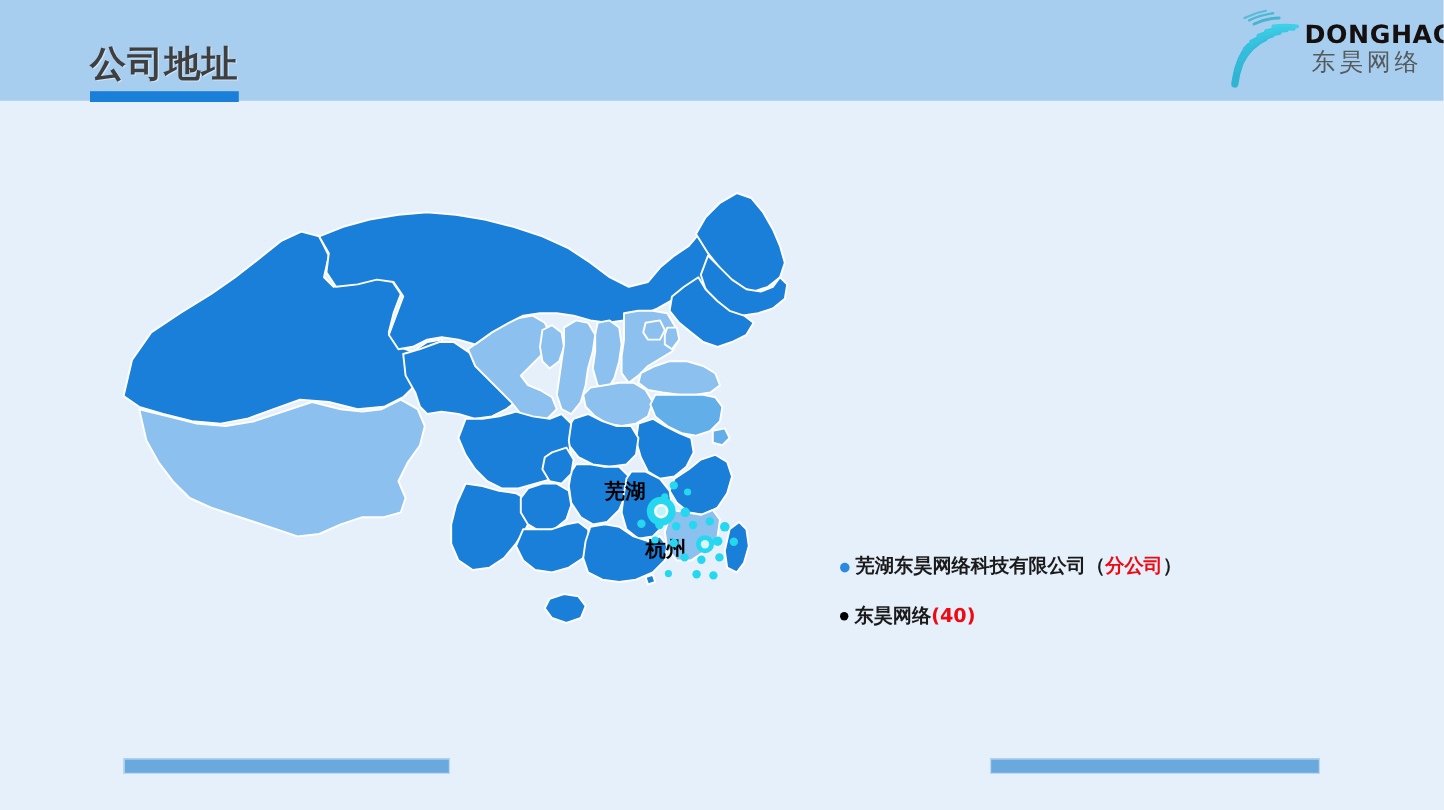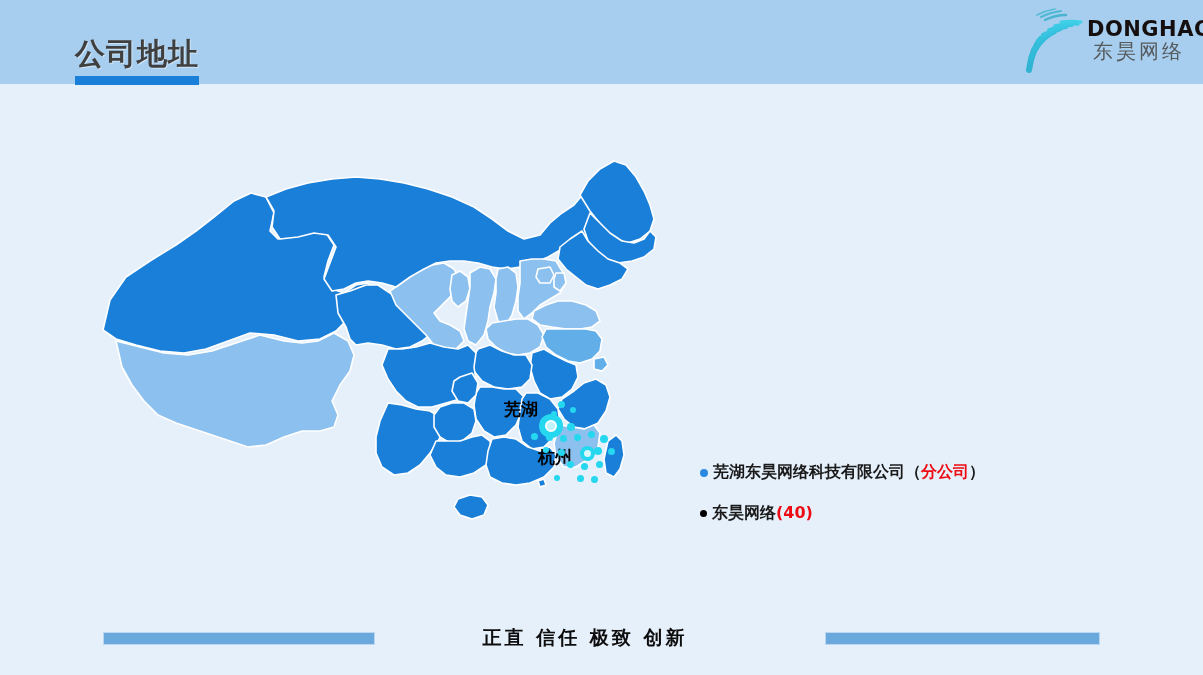--- a/index.html
+++ b/index.html
@@ -239,16 +239,15 @@
       <span class="bullet b-blue"></span>
       <span class="lg-text"><span>芜湖东昊网络科技有限公司</span><span class="paren">（</span><span class="lg-red">分公司</span><span class="paren">）</span></span>
     </div>
     <div class="legend-row">
       <span class="bullet b-black"></span>
       <span class="lg-text"><span>东昊网络</span><span class="lg-red">(40)</span></span>
     </div>
   </div>
 
   <div class="bar bar-left"></div>
-  <div class="slogan">正直 信任 极致 创新</div>
   <div class="bar bar-right"></div>
 
 </div>
 
 </body></html>

